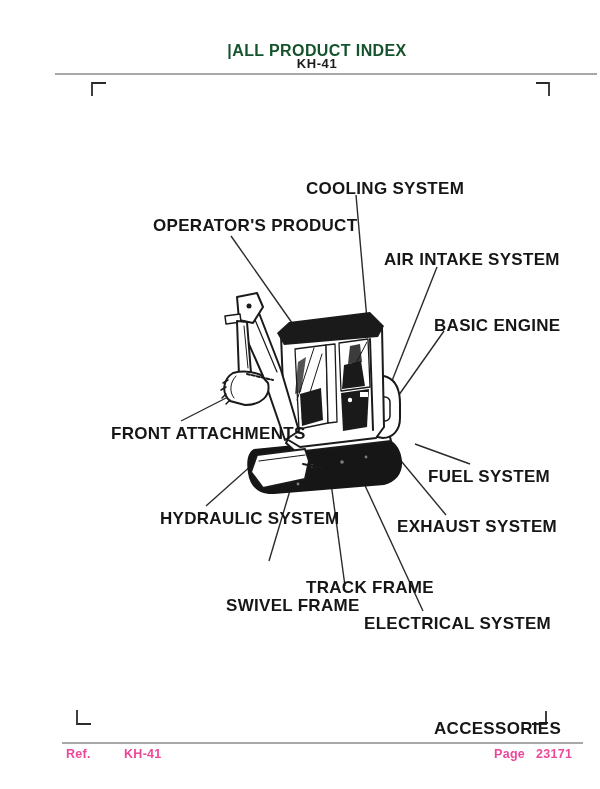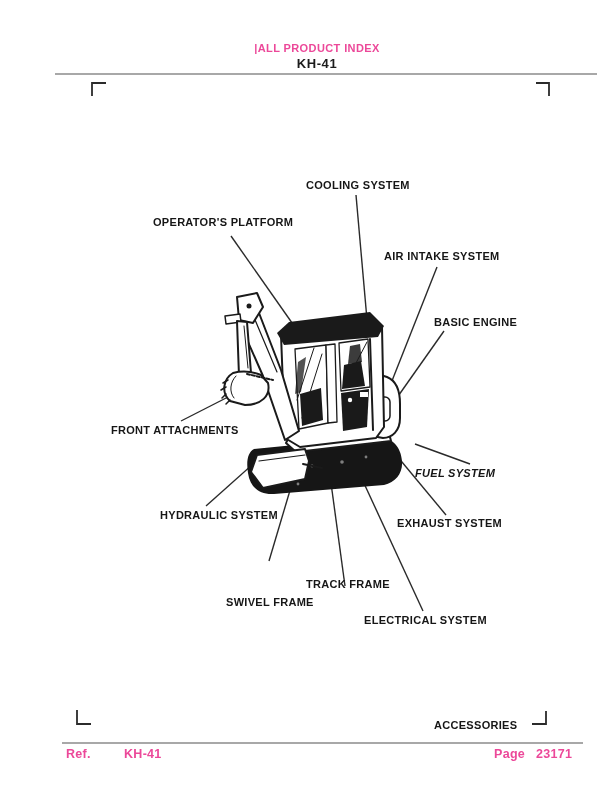--- a/index.html
+++ b/index.html
@@ -10,45 +10,45 @@
     font-family: "Liberation Sans", sans-serif;
     color: #1a1a1a;
     overflow: hidden;
   }
   .page { position: absolute; inset: 0; }
 
   
   .doc-title {
     position: absolute; left: 317px; top: 42px;
     transform: translateX(-50%);
-    font-size: 11px; font-weight: 700; letter-spacing: 0.4px;
-    white-space: nowrap; color: #ec4899;
+    font-size: 16px; font-weight: 700; letter-spacing: 0.4px;
+    white-space: nowrap; color: #14532d;
   }
   .doc-subtitle {
     position: absolute; left: 317px; top: 56px;
     transform: translateX(-50%);
     font-size: 13px; font-weight: 700; letter-spacing: 0.6px;
     white-space: nowrap; color: #1c1c1c;
   }
   .rule { position: absolute; height: 2px; background: #a8a8a8; }
   .rule-top { left: 55px; top: 73px; width: 542px; }
   .rule-bottom { left: 62px; top: 742px; width: 521px; }
 
   
   .diagram-label {
     position: absolute;
-    font-size: 11px; font-weight: 700; letter-spacing: 0.3px;
+    font-size: 17px; font-weight: 700; letter-spacing: 0.3px;
     white-space: nowrap; color: #161616; text-align: center;
   }
   .lbl-cooling          { left: 306px; top: 179px; }
   .lbl-operators        { left: 153px; top: 216px; }
   .lbl-air-intake       { left: 384px; top: 250px; }
   .lbl-basic-engine     { left: 426px; top: 316px; padding-left: 8px; }
   .lbl-front-attach     { left: 111px; top: 424px; }
-  .lbl-fuel             { left: 415px; top: 467px; font-style: italic; }
+  .lbl-fuel             { left: 428px; top: 467px; }
   .lbl-exhaust          { left: 397px; top: 517px; }
   .lbl-hydraulic        { left: 160px; top: 509px; }
   .lbl-swivel           { left: 226px; top: 564px; margin-top: 32px; }
   .lbl-track            { left: 306px; top: 578px; }
   .lbl-electrical       { left: 364px; top: 614px; }
   .lbl-accessories      { left: 434px; top: 695px; margin-top: 24px; }
 
   
   .footer-text {
     position: absolute; top: 747px;
@@ -148,21 +148,21 @@
       <path d="M228,380 L223,383 M226,387 L221,390 M226,394 L222,398 M230,400 L226,404" fill="none" stroke="#1a1a1a" stroke-width="1.5"></path>
       <path d="M247,374 L273,380" fill="none" stroke="#1a1a1a" stroke-width="2" stroke-dasharray="3,2"></path>
 
       <path d="M257,455 L305,449 L309,461 L305,479 L263,488 L251,472 Z" fill="#ffffff" stroke="#1a1a1a" stroke-width="2"></path>
       <line x1="259" y1="461" x2="305" y2="455" stroke="#1a1a1a" stroke-width="1.2"></line>
       <line x1="303" y1="464" x2="322" y2="468" stroke="#1a1a1a" stroke-width="2"></line>
     </g>
   </svg>
 
   <div class="diagram-label lbl-cooling">COOLING SYSTEM</div>
-  <div class="diagram-label lbl-operators">OPERATOR'S PLATFORM</div>
+  <div class="diagram-label lbl-operators">OPERATOR'S PRODUCT</div>
   <div class="diagram-label lbl-air-intake">AIR INTAKE SYSTEM</div>
   <div class="diagram-label lbl-basic-engine">BASIC ENGINE</div>
   <div class="diagram-label lbl-front-attach">FRONT ATTACHMENTS</div>
   <div class="diagram-label lbl-fuel">FUEL SYSTEM</div>
   <div class="diagram-label lbl-exhaust">EXHAUST SYSTEM</div>
   <div class="diagram-label lbl-hydraulic">HYDRAULIC SYSTEM</div>
   <div class="diagram-label lbl-swivel">SWIVEL FRAME</div>
   <div class="diagram-label lbl-track">TRACK FRAME</div>
   <div class="diagram-label lbl-electrical">ELECTRICAL SYSTEM</div>
   <div class="diagram-label lbl-accessories">ACCESSORIES</div>

